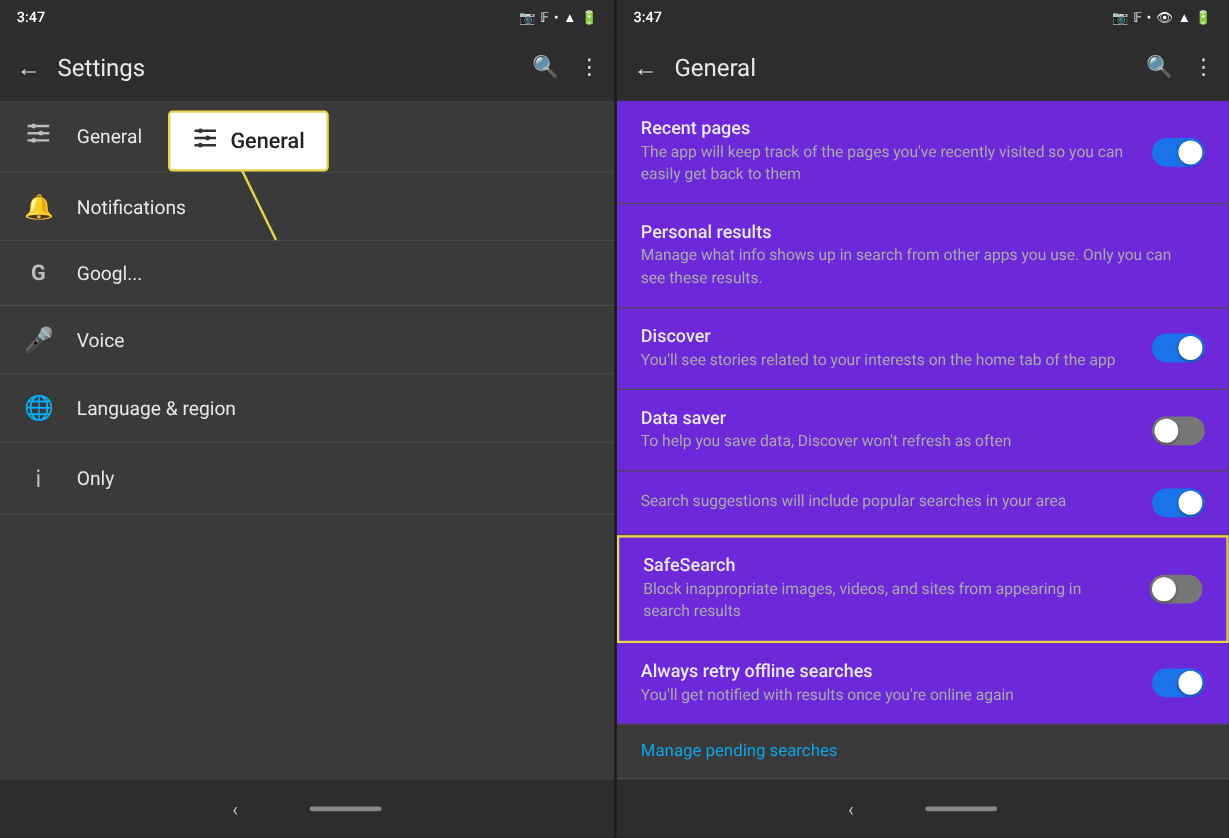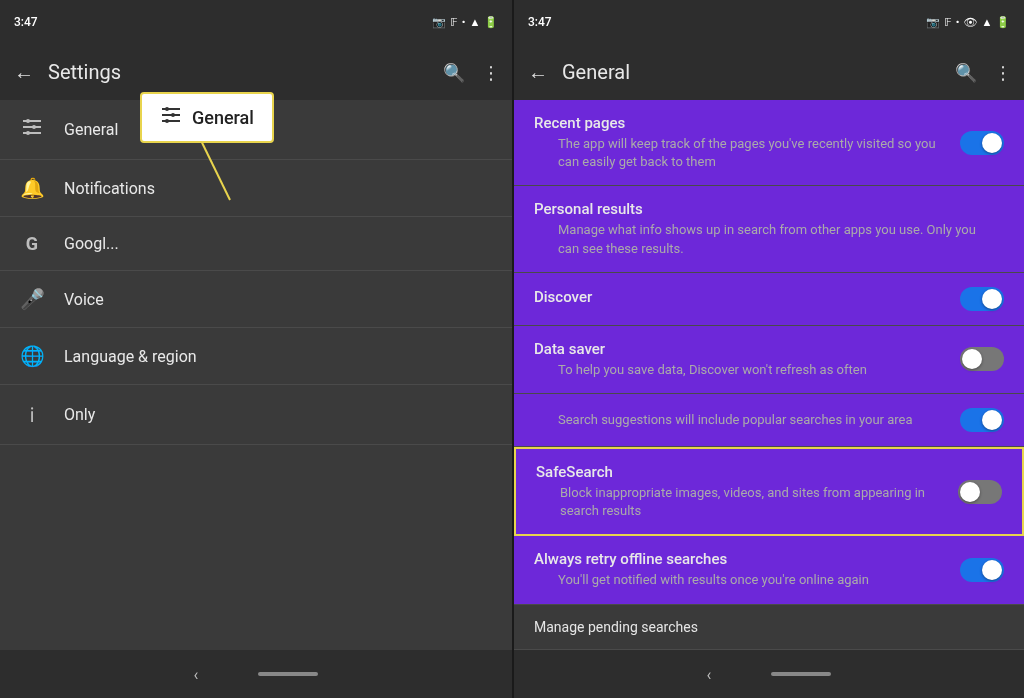--- a/index.html
+++ b/index.html
@@ -18,21 +18,21 @@
       background: #2d2d2d;
       display: flex;
       flex-direction: column;
       position: relative;
     }
 
     .status-bar {
       display: flex;
       justify-content: space-between;
       align-items: center;
-      padding: 22px 14px;
+      padding: 6px 14px;
       background: #2d2d2d;
       height: 28px;
     }
 
     .status-time {
       font-size: 12px;
       color: #ffffff;
       font-weight: 500;
     }
 
@@ -193,21 +193,20 @@
       font-size: 15px;
       color: #e8e8e8;
       font-weight: 500;
       margin-bottom: 3px;
     }
 
     .general-item-desc {
       font-size: 13px;
       color: #aaaaaa;
       line-height: 1.4;
-      margin-left: 24px;
     }
 
     
     .toggle {
       width: 44px;
       height: 24px;
       border-radius: 12px;
       position: relative;
       flex-shrink: 0;
       cursor: pointer;
@@ -239,21 +238,21 @@
     .toggle.off .toggle-thumb {
       left: 2px;
     }
 
     
     .safesearch-highlight {
       border: 2px solid #e8d44d;
     }
 
     .manage-link {
-      color: #e5e5e5;
+      color: #0ea5e9;
       font-size: 14px;
       padding: 14px 20px;
       cursor: pointer;
       text-decoration: none;
       display: block;
       border-bottom: 1px solid #4a4a4a;
     }
 
     
     .yellow-dot {
@@ -396,20 +395,21 @@
     <div class="general-item">
       <div class="general-item-text">
         <div class="general-item-title">Personal results</div>
         <div class="general-item-desc">Manage what info shows up in search from other apps you use. Only you can see these results.</div>
       </div>
     </div>
 
     <div class="general-item">
       <div class="general-item-text">
         <div class="general-item-title">Discover</div>
+        <div class="general-item-desc">You'll see stories related to your interests on the home tab of the app</div>
       </div>
       <div class="toggle on">
         <div class="toggle-thumb"></div>
       </div>
     </div>
 
     <div class="general-item">
       <div class="general-item-text">
         <div class="general-item-title">Data saver</div>
         <div class="general-item-desc">To help you save data, Discover won't refresh as often</div>

